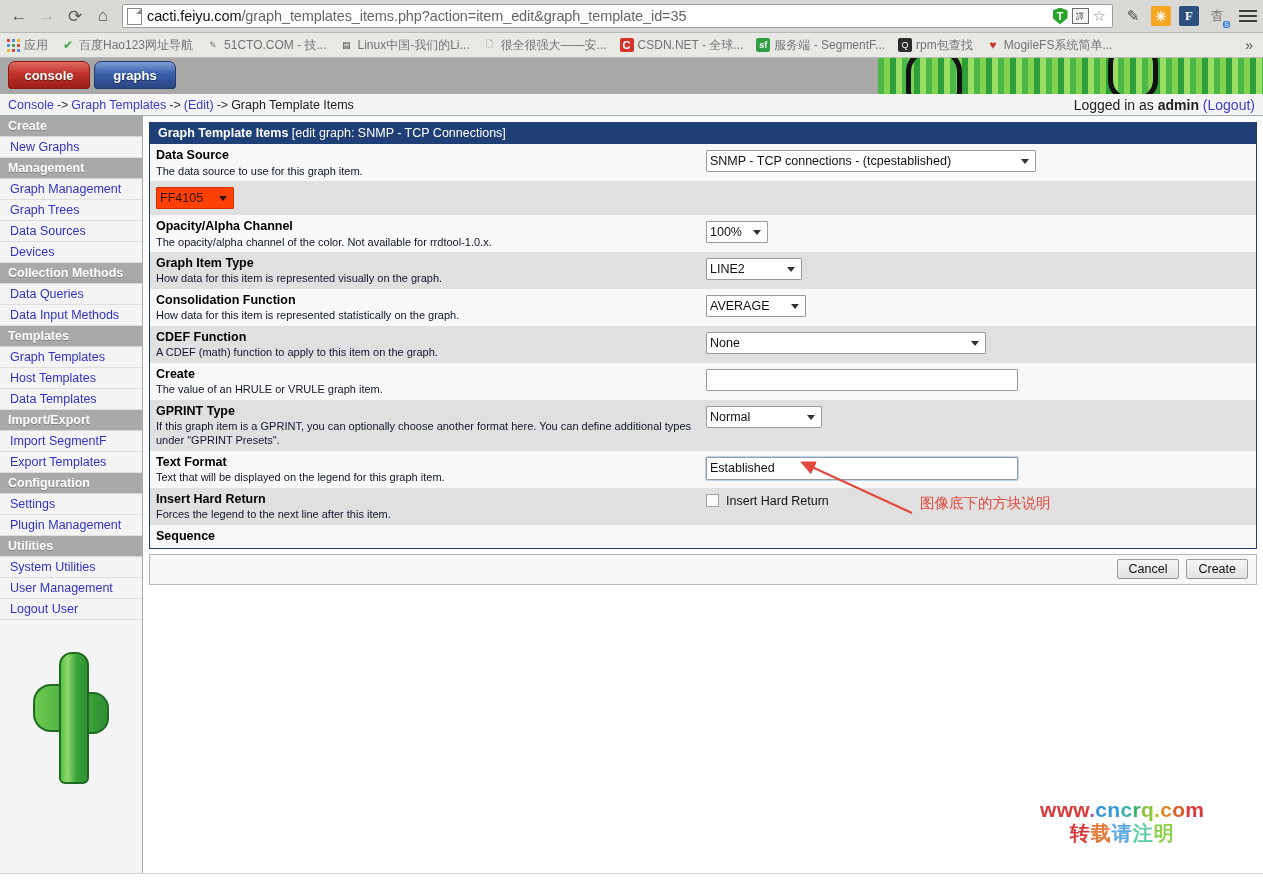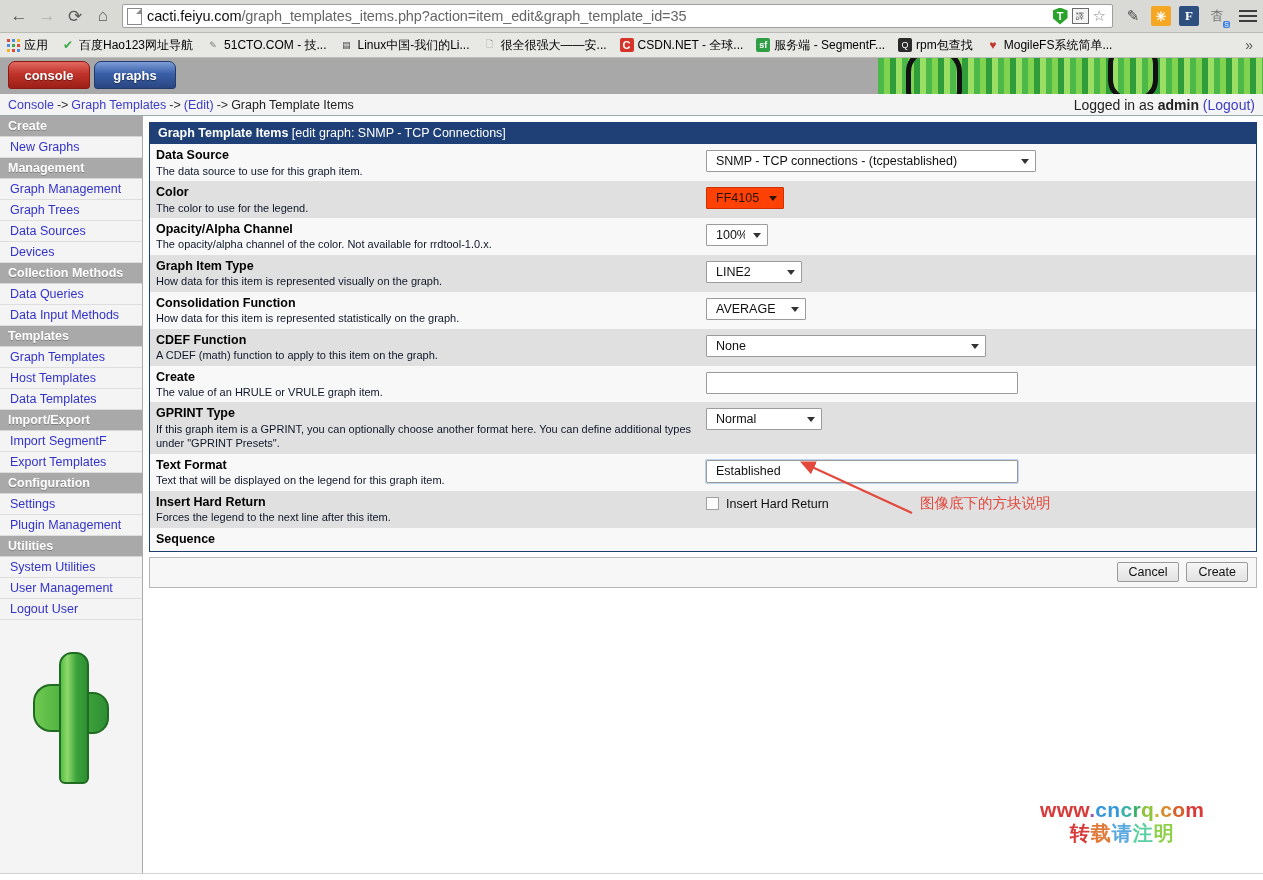--- a/index.html
+++ b/index.html
@@ -125,21 +125,21 @@
   .bm {
     display: flex; align-items: center;
     margin-right: 13px;
     flex: none;
   }
   .bm-ico {
     width: 14px; height: 14px; margin-right: 4px;
     display: inline-flex; align-items:center; justify-content:center;
     font-size: 9px; flex: none;
   }
-  .bm-label { font-size: 12px; color:#000000; }
+  .bm-label { font-size: 12px; color:#737373; }
   .bm-apps-grid {
     width: 13px; height: 13px;
     display: grid; grid-template-columns: repeat(3, 3px); grid-template-rows: repeat(3,3px);
     gap: 2px;
   }
   .bm-apps-grid i { display:block; width:3px; height:3px; background:#4a8fe0; }
   .bm-apps-grid i:nth-child(1){background:#d94a3d}
   .bm-apps-grid i:nth-child(2){background:#4a8fe0}
   .bm-apps-grid i:nth-child(3){background:#f0b323}
   .bm-apps-grid i:nth-child(4){background:#4a8fe0}
@@ -325,21 +325,21 @@
     font-size: 11px; color: #0f172a; line-height: 1.3;
   }
   .fr-right { flex: 1; padding-top: 3px; }
 
   select.ui, input.ui {
     font-family: "Liberation Sans", sans-serif;
     font-size: 12.5px;
     color: #111;
     background: #ffffff;
     border: 1px solid #9b9b9b;
-    padding: 2px 9px;
+    padding: 2px 3px;
     box-sizing: border-box;
     border-radius: 1px;
   }
   select.ui { height: 22px; -webkit-appearance: none; appearance: none;
     background-image: linear-gradient(#fff,#fff);
     padding-right: 22px; position: relative; }
   .sel-wrap { position: relative; display: inline-block; }
   .sel-wrap:after {
     content: "";
     position: absolute; right: 7px; top: 9px;
@@ -609,24 +609,20 @@
           <div class="fr-right">
             <span class="sel-wrap">
               <select class="ui sel-datasource">
                 <option>SNMP - TCP connections - (tcpestablished)</option>
               </select>
             </span>
           </div>
         </div>
 
         <div class="form-row odd">
-          <div class="fr-left">
-            <div class="fr-label">Color</div>
-            <div class="fr-desc">The color to use for the legend.</div>
-          </div>
           <div class="fr-right">
             <span class="sel-wrap color">
               <select class="ui sel-color">
                 <option>FF4105</option>
               </select>
             </span>
           </div>
         </div>
 
         <div class="form-row even">

